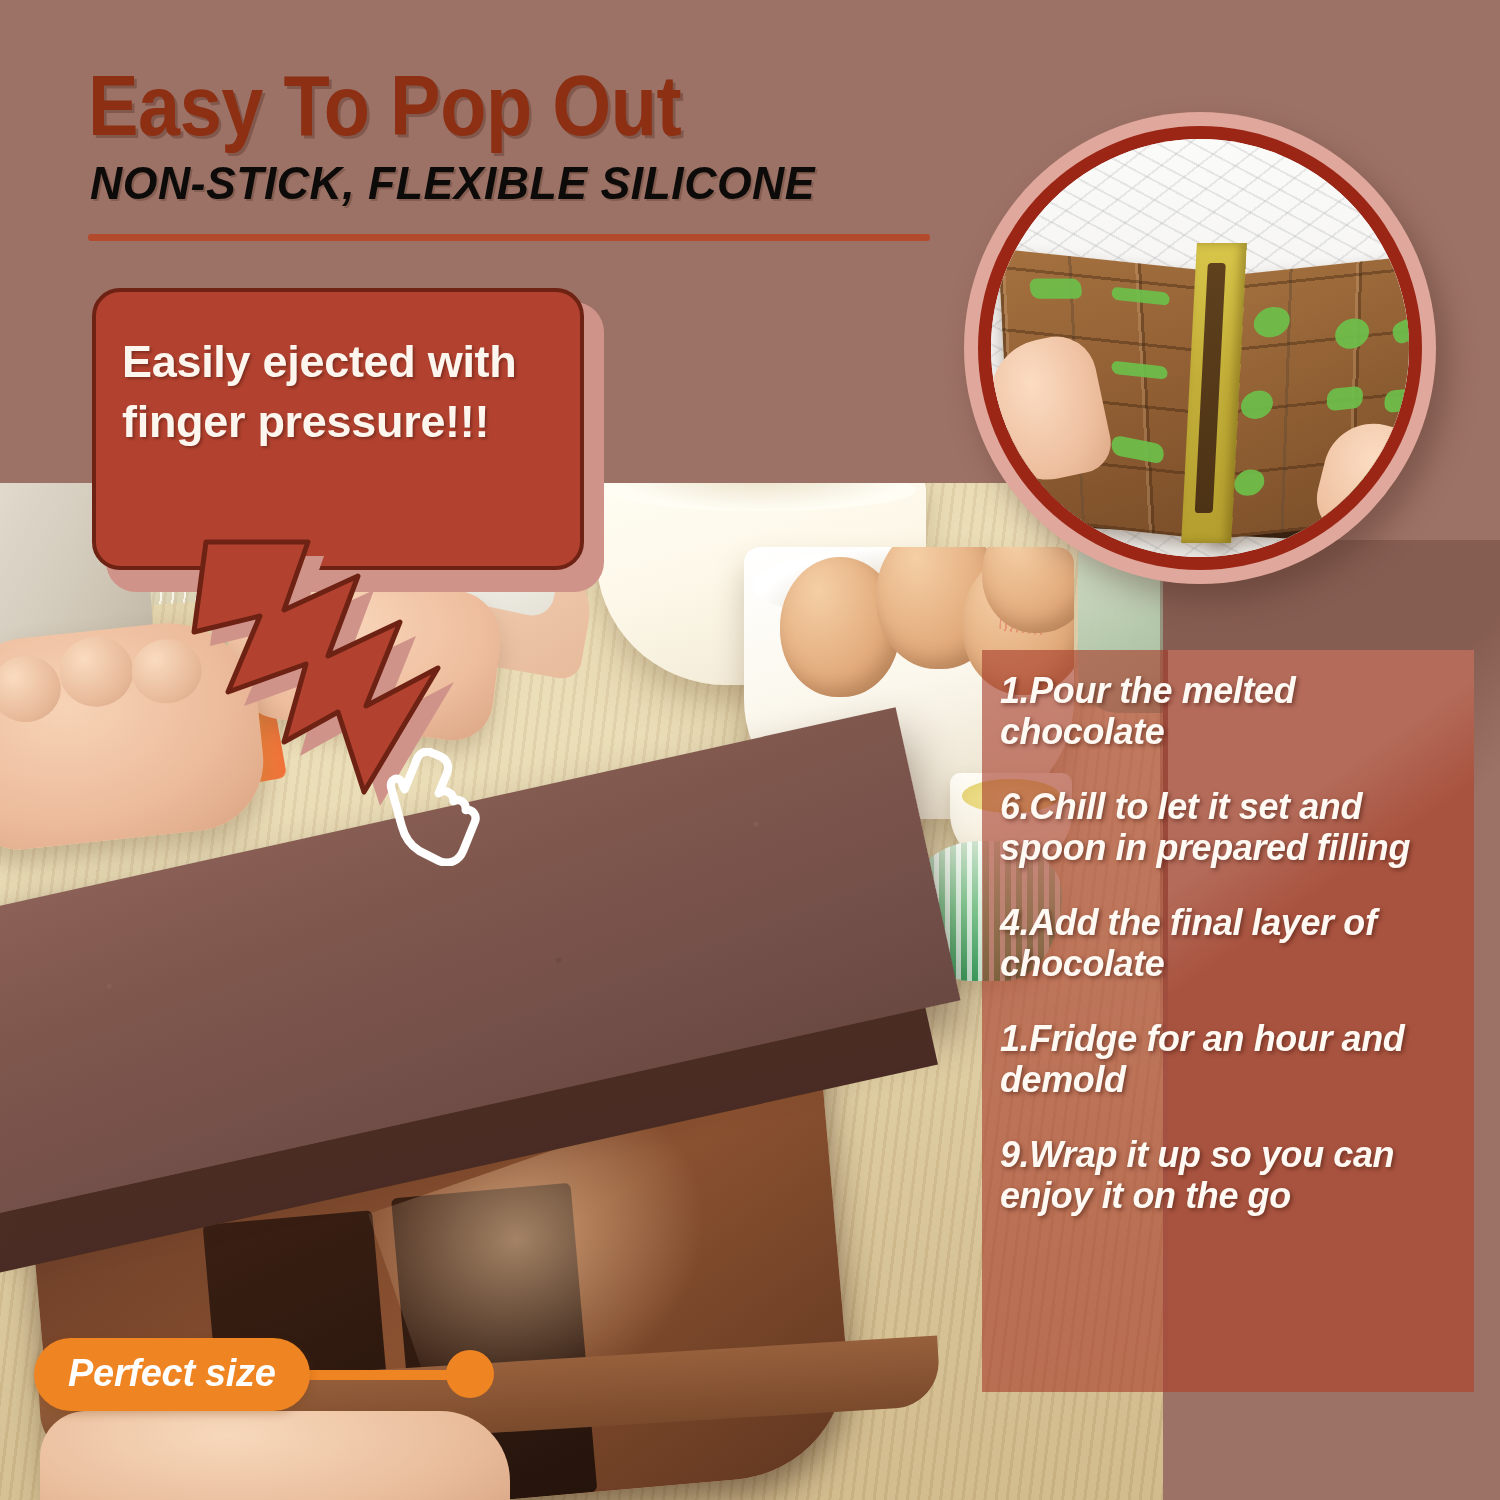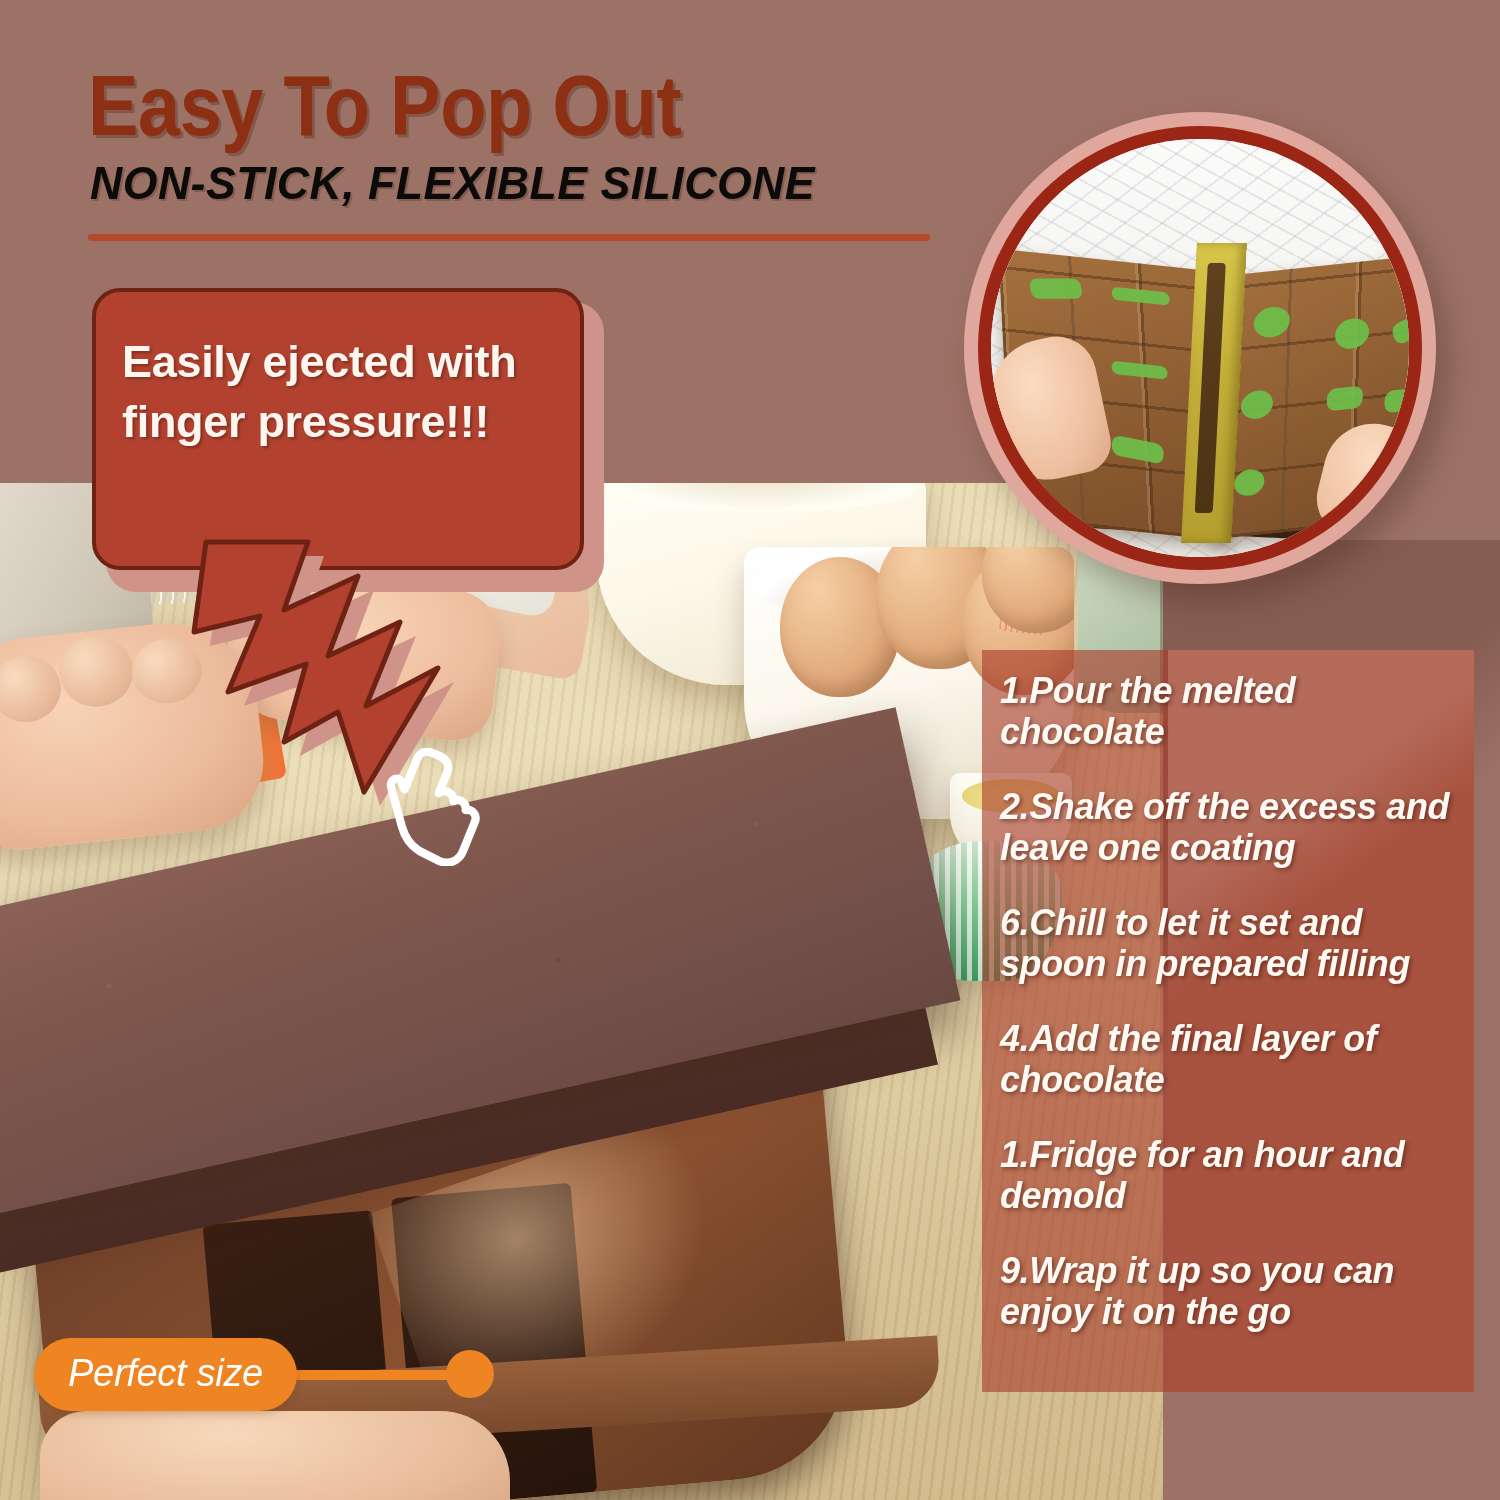--- a/index.html
+++ b/index.html
@@ -450,21 +450,21 @@
     background:#ef8422;
     border-radius:50%;
   }
   .psize-pill {
     position:absolute; left:0; top:0;
     padding: 14px 34px 16px 34px;
     background:#ef8422;
     border-radius: 40px;
     color:#ffffff;
     font-size: 38px;
-    font-weight: 400;
+    font-weight: 700;
     font-style: italic;
     letter-spacing: -.3px;
     white-space:nowrap;
     box-shadow: 0 3px 8px rgba(120,60,10,.28);
   }
 </style>
 </head>
 <body>
 
 <div id="poster">
@@ -584,21 +584,20 @@
       </div>
     </div>
   </div>
 
   <div class="steps-panel">
     <div class="steps-bgA"></div>
     <div class="steps-bgB"></div>
     <div class="steps-diag"></div>
     <ul class="steps-list">
       <li>1.Pour the melted chocolate</li>
-      <li>2.Shake off the excess and leave one coating</li>
       <li>6.Chill to let it set and spoon in prepared filling</li>
       <li>4.Add the final layer of chocolate</li>
       <li>1.Fridge for an hour and demold</li>
       <li>9.Wrap it up so you can enjoy it on the go</li>
     </ul>
   </div>
 
   <div class="psize">
     <div class="psize-line"></div>
     <div class="psize-dot"></div>

